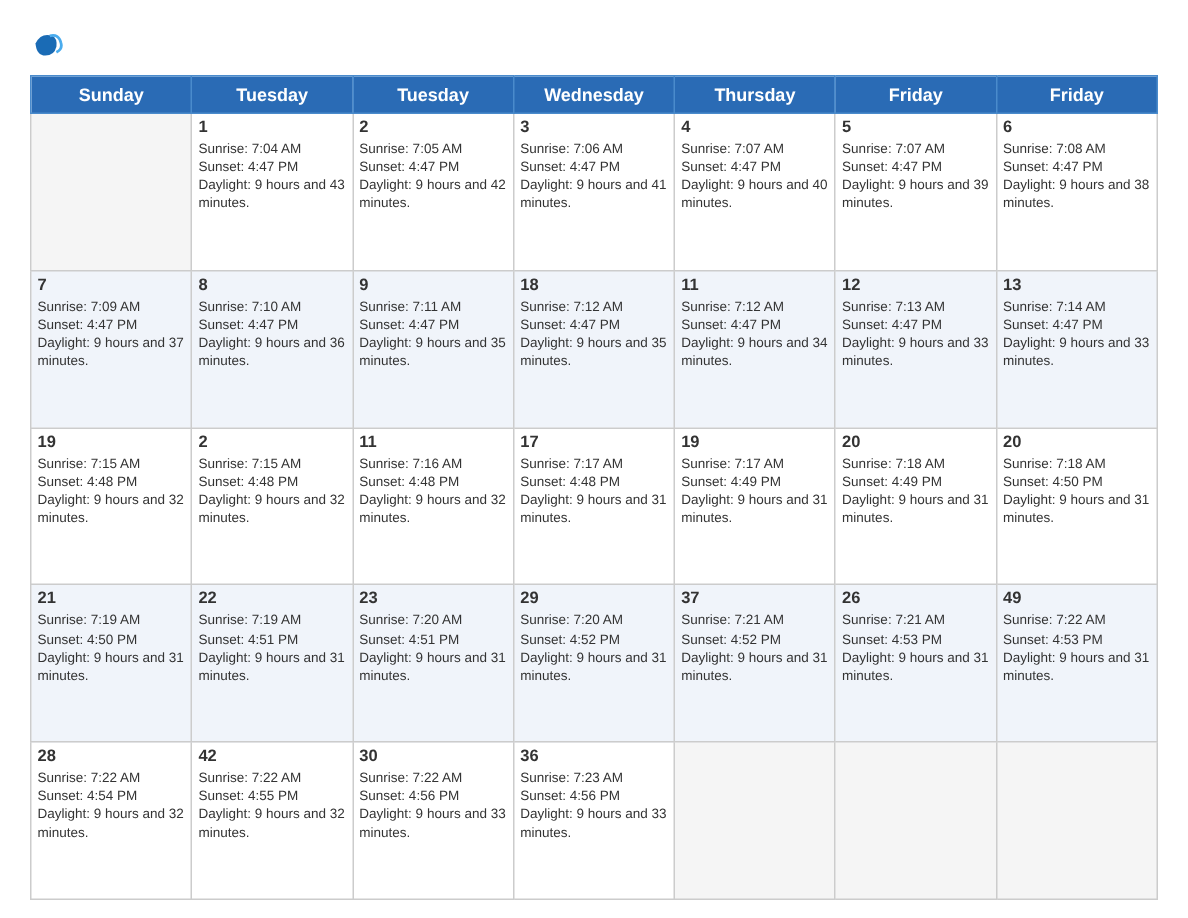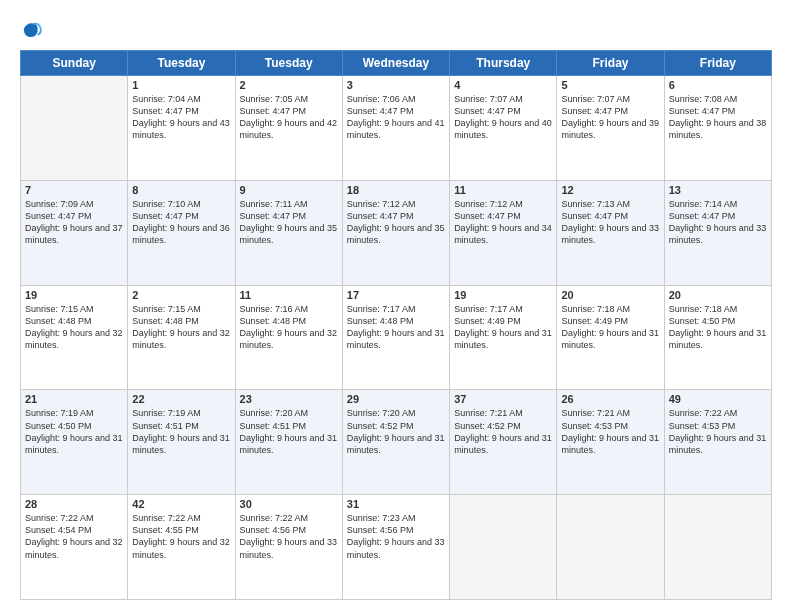--- a/index.html
+++ b/index.html
@@ -256,21 +256,21 @@
           </td>
           <td>
             <span class="day-num">42</span>
             <div class="day-info">Sunrise: 7:22 AM<br>Sunset: 4:55 PM<br>Daylight: 9 hours and 32 minutes.</div>
           </td>
           <td>
             <span class="day-num">30</span>
             <div class="day-info">Sunrise: 7:22 AM<br>Sunset: 4:56 PM<br>Daylight: 9 hours and 33 minutes.</div>
           </td>
           <td>
-            <span class="day-num">31</span>
+            <span class="day-num">36</span>
             <div class="day-info">Sunrise: 7:23 AM<br>Sunset: 4:56 PM<br>Daylight: 9 hours and 33 minutes.</div>
           </td>
           <td class="empty"></td>
           <td class="empty"></td>
           <td class="empty"></td>
         </tr>
       </tbody>
   </table>
 </div>
 

